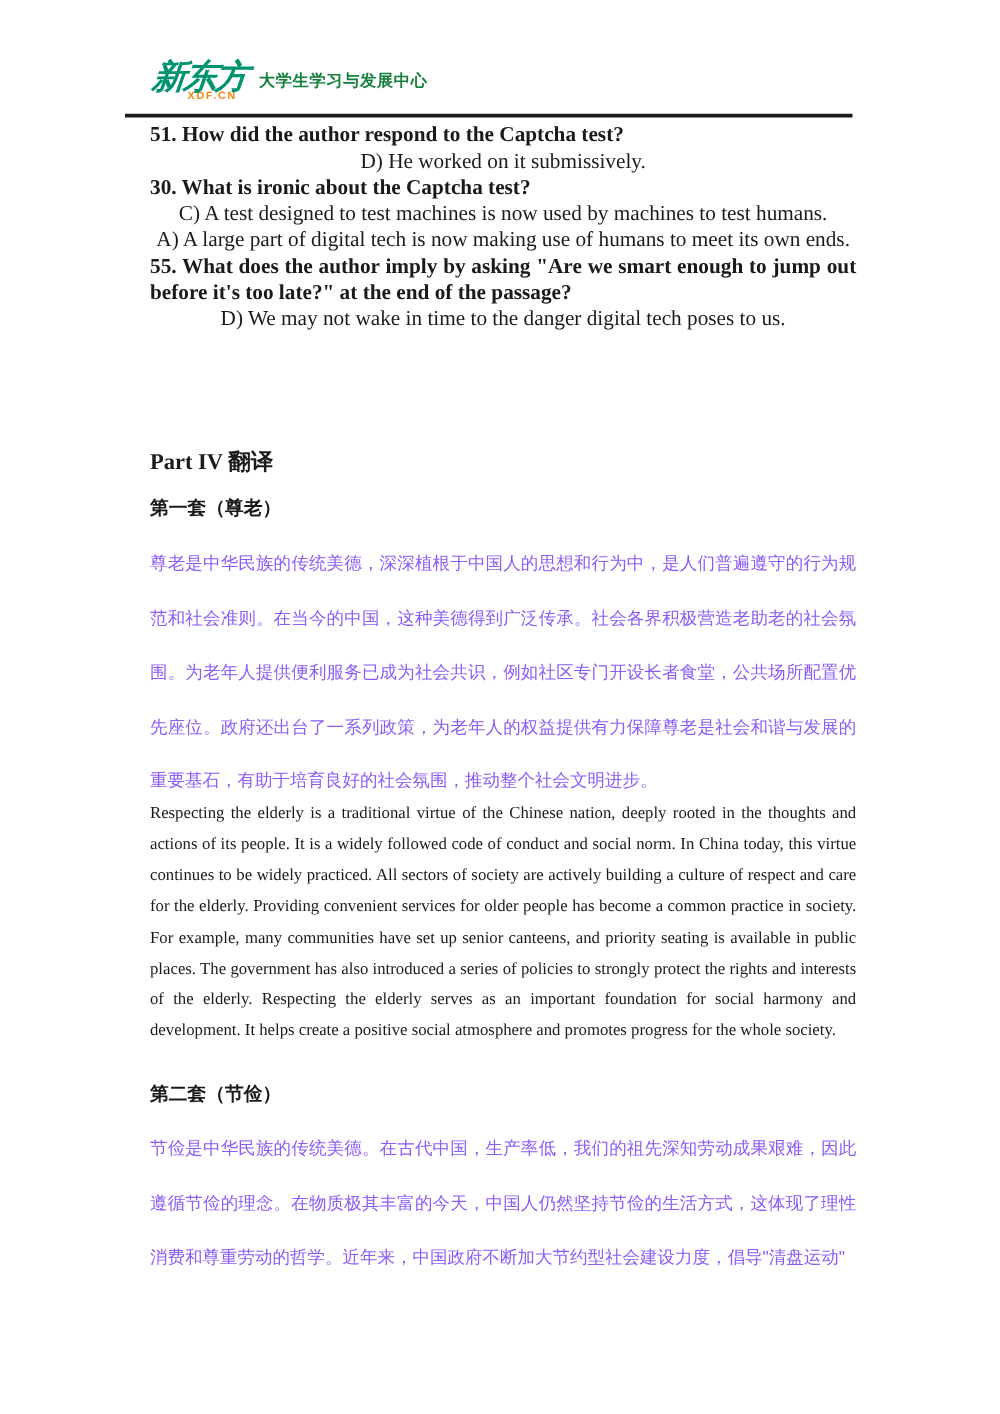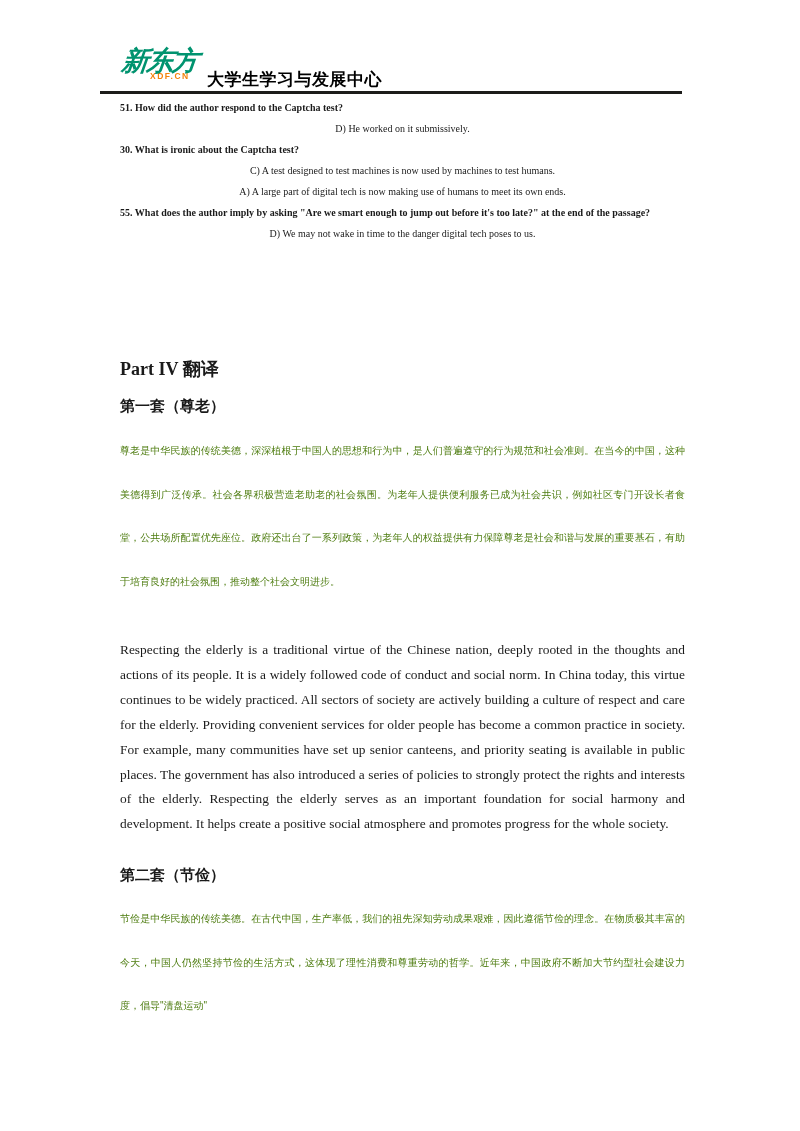--- a/index.html
+++ b/index.html
@@ -23,56 +23,56 @@
     color:#00936f;
   }
   .logo-sub {
     font-family:"Liberation Sans", sans-serif;
     font-size:8.5px; font-weight:bold; letter-spacing:1.5px;
     color:#f5820b;
     margin-top:-3px; padding-left:28px;
   }
   .header-title {
     font-family:"Liberation Sans", sans-serif;
-    font-size:17px; font-weight:bold;
-    color:#000000;
-    margin-left:10px; margin-top:20px;
+    font-size:13px; font-weight:bold;
+    color:#15803d;
+    margin-left:10px; margin-top:8px;
     letter-spacing:0.5px;
   }
   .divider {
     position:absolute; left:100px; top:91px;
     width:582px; height:3px;
     background:#1c1c1a;
   }
   
   .qa-block {
     position:absolute; left:120px; top:97px; width:565px;
-    font-size:10px; line-height:21px;
+    font-size:17px; line-height:21px;
     text-align:justify;
   }
   .qa-block .q { font-weight:bold; }
   .qa-block .a { font-weight:normal; text-align:center; }
   
   .part-heading {
     position:absolute; left:120px; top:357px;
     font-size:18px; font-weight:bold;
     font-family:"Liberation Serif", serif;
   }
   .set-title {
     position:absolute; left:120px;
     font-size:15px; font-weight:bold;
     font-family:"Liberation Sans", sans-serif;
   }
   .set1-title { top:397px; }
   .set2-title { top:866px; }
   .cn-para {
     position:absolute; left:120px; width:565px;
     font-family:"Liberation Sans", sans-serif;
-    font-size:10px; line-height:43.5px;
-    color:#4d7c0f;
+    font-size:14px; line-height:43.5px;
+    color:#8b5cf6;
     text-align:justify;
   }
   .cn1 { top:429px; }
   .cn2 { top:897px; }
   .en-para {
     position:absolute; left:120px; top:638px; width:565px;
     font-family:"Liberation Serif", serif;
     font-size:13.4px; line-height:24.9px;
     text-align:justify;
   }

